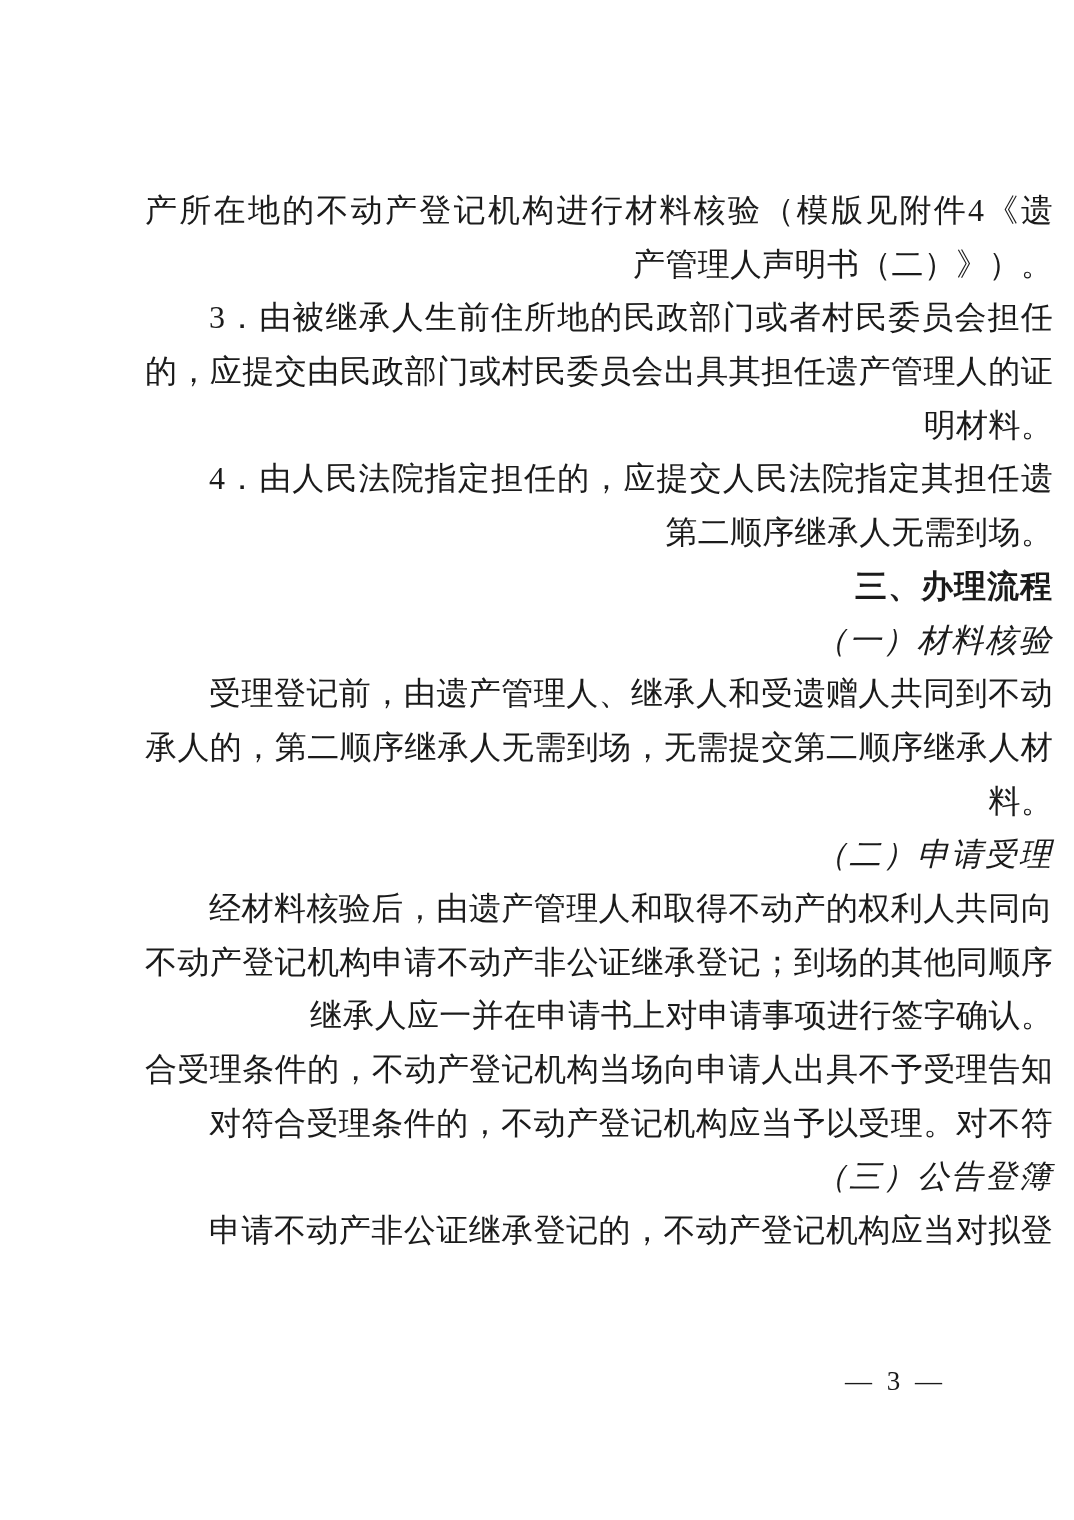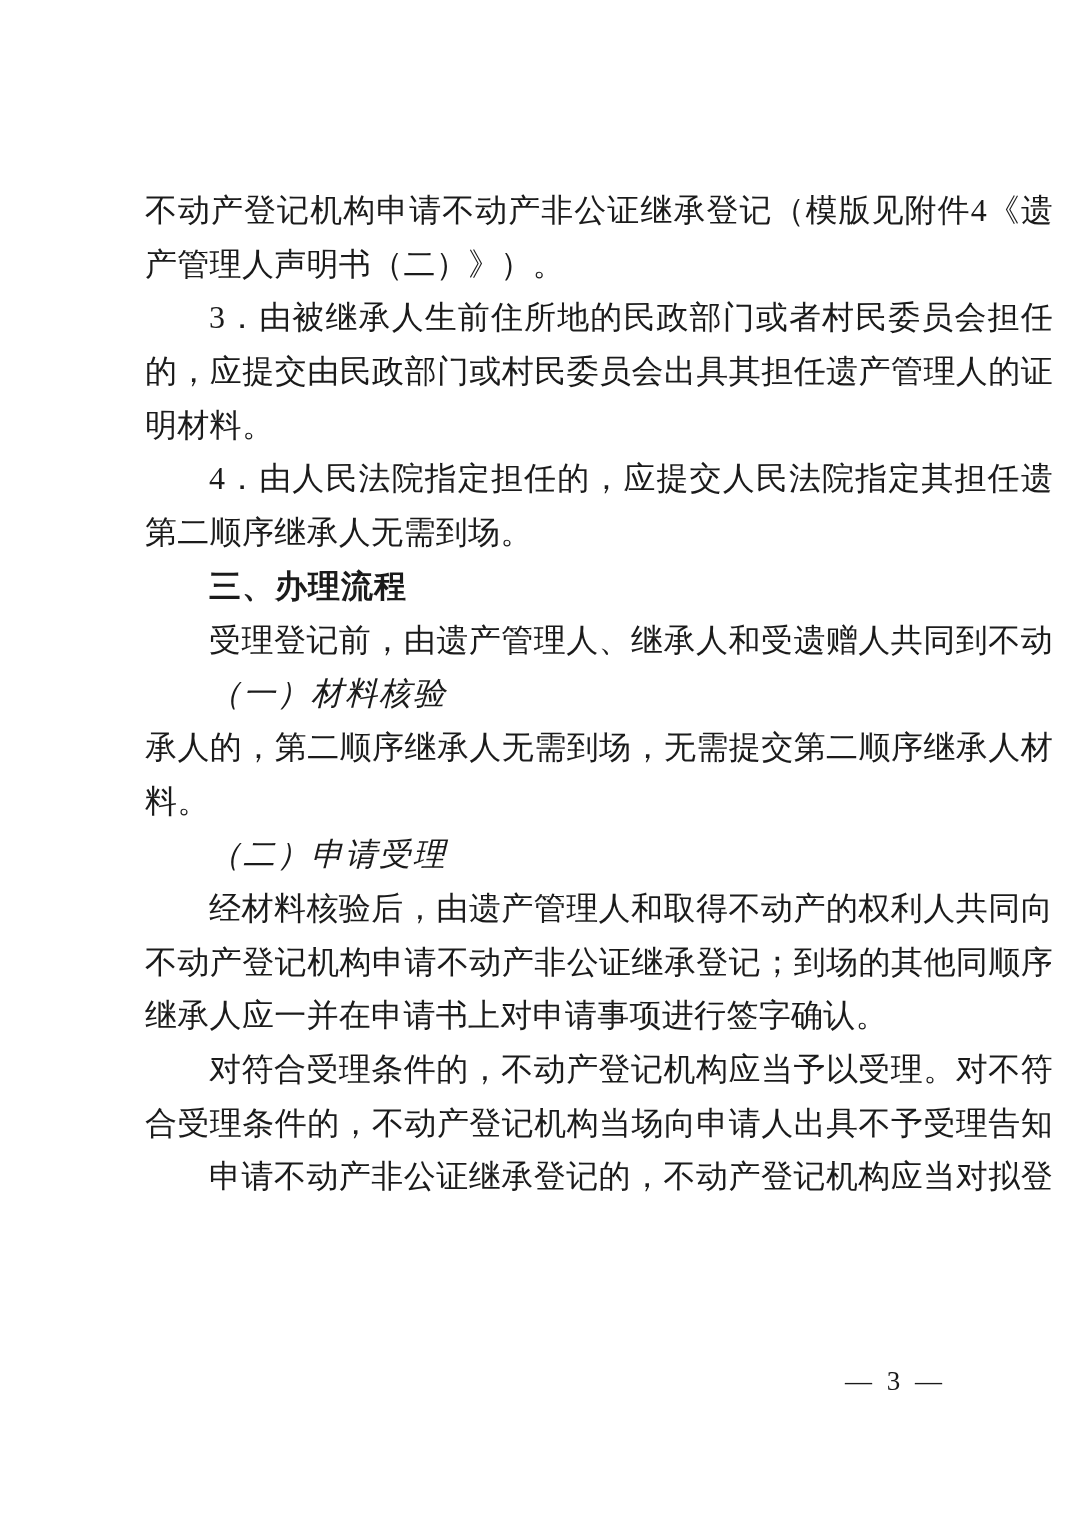--- a/index.html
+++ b/index.html
@@ -19,21 +19,21 @@
   .content {
     position: absolute;
     left: 145px;
     top: 184px;
     width: 908px;
   }
   .ln {
     font-size: 32px;
     height: 53.7px;
     line-height: 53.7px;
-    text-align: left;
+    text-align: right;
     letter-spacing: 0.3px;
   }
   
   .fill {
     text-align: justify;
     text-align-last: justify;
     text-justify: inter-character;
   }
   .indent {
     text-indent: 2em;
@@ -57,35 +57,36 @@
     line-height: 30px;
     letter-spacing: 4px;
     color: #1b1b1b;
   }
 </style>
 </head>
 <body>
 
 <div class="page">
   <div class="content">
-    <div class="ln fill">不动产登记机构申请不动产非公证继承登记（模版见附件4《遗</div>
+    <div class="ln fill">产所在地的不动产登记机构进行材料核验（模版见附件4《遗</div>
     <div class="ln">产管理人声明书（二）》）。</div>
     <div class="ln fill indent">3．由被继承人生前住所地的民政部门或者村民委员会担任</div>
     <div class="ln fill">的，应提交由民政部门或村民委员会出具其担任遗产管理人的证</div>
     <div class="ln">明材料。</div>
     <div class="ln fill indent">4．由人民法院指定担任的，应提交人民法院指定其担任遗</div>
     <div class="ln">第二顺序继承人无需到场。</div>
     <div class="ln h1 indent">三、办理流程</div>
+    <div class="ln h2 indent">（一）材料核验</div>
     <div class="ln fill indent">受理登记前，由遗产管理人、继承人和受遗赠人共同到不动</div>
-    <div class="ln h2 indent">（一）材料核验</div>
     <div class="ln fill">承人的，第二顺序继承人无需到场，无需提交第二顺序继承人材</div>
     <div class="ln">料。</div>
     <div class="ln h2 indent">（二）申请受理</div>
     <div class="ln fill indent">经材料核验后，由遗产管理人和取得不动产的权利人共同向</div>
     <div class="ln fill">不动产登记机构申请不动产非公证继承登记；到场的其他同顺序</div>
     <div class="ln">继承人应一并在申请书上对申请事项进行签字确认。</div>
+    <div class="ln fill">合受理条件的，不动产登记机构当场向申请人出具不予受理告知</div>
     <div class="ln fill indent">对符合受理条件的，不动产登记机构应当予以受理。对不符</div>
-    <div class="ln fill">合受理条件的，不动产登记机构当场向申请人出具不予受理告知</div>
+    <div class="ln h2 indent">（三）公告登簿</div>
     <div class="ln fill indent">申请不动产非公证继承登记的，不动产登记机构应当对拟登</div>
   </div>
 
   <div class="pagenum">— 3 —</div>
 </div>
 
 </body></html>

